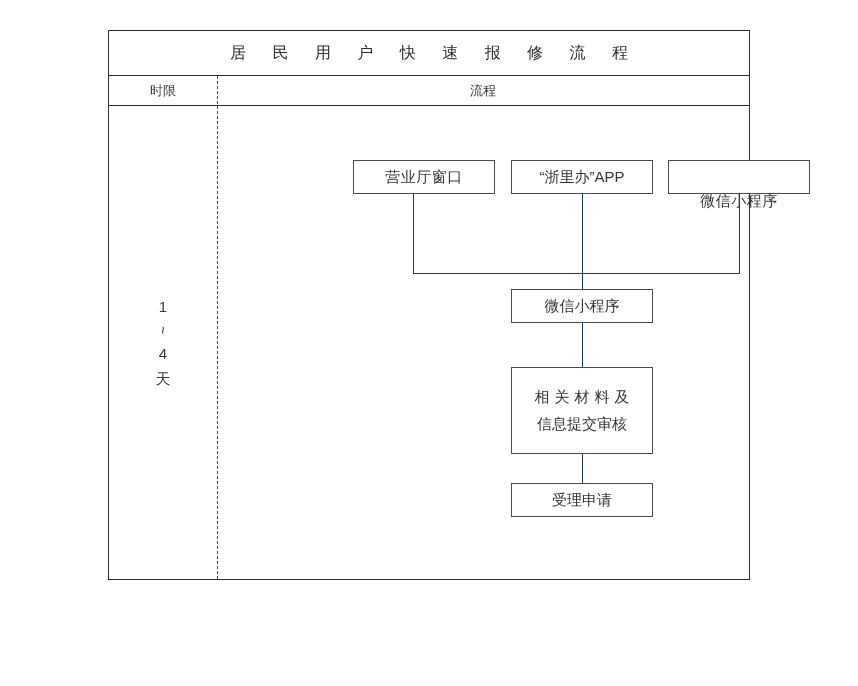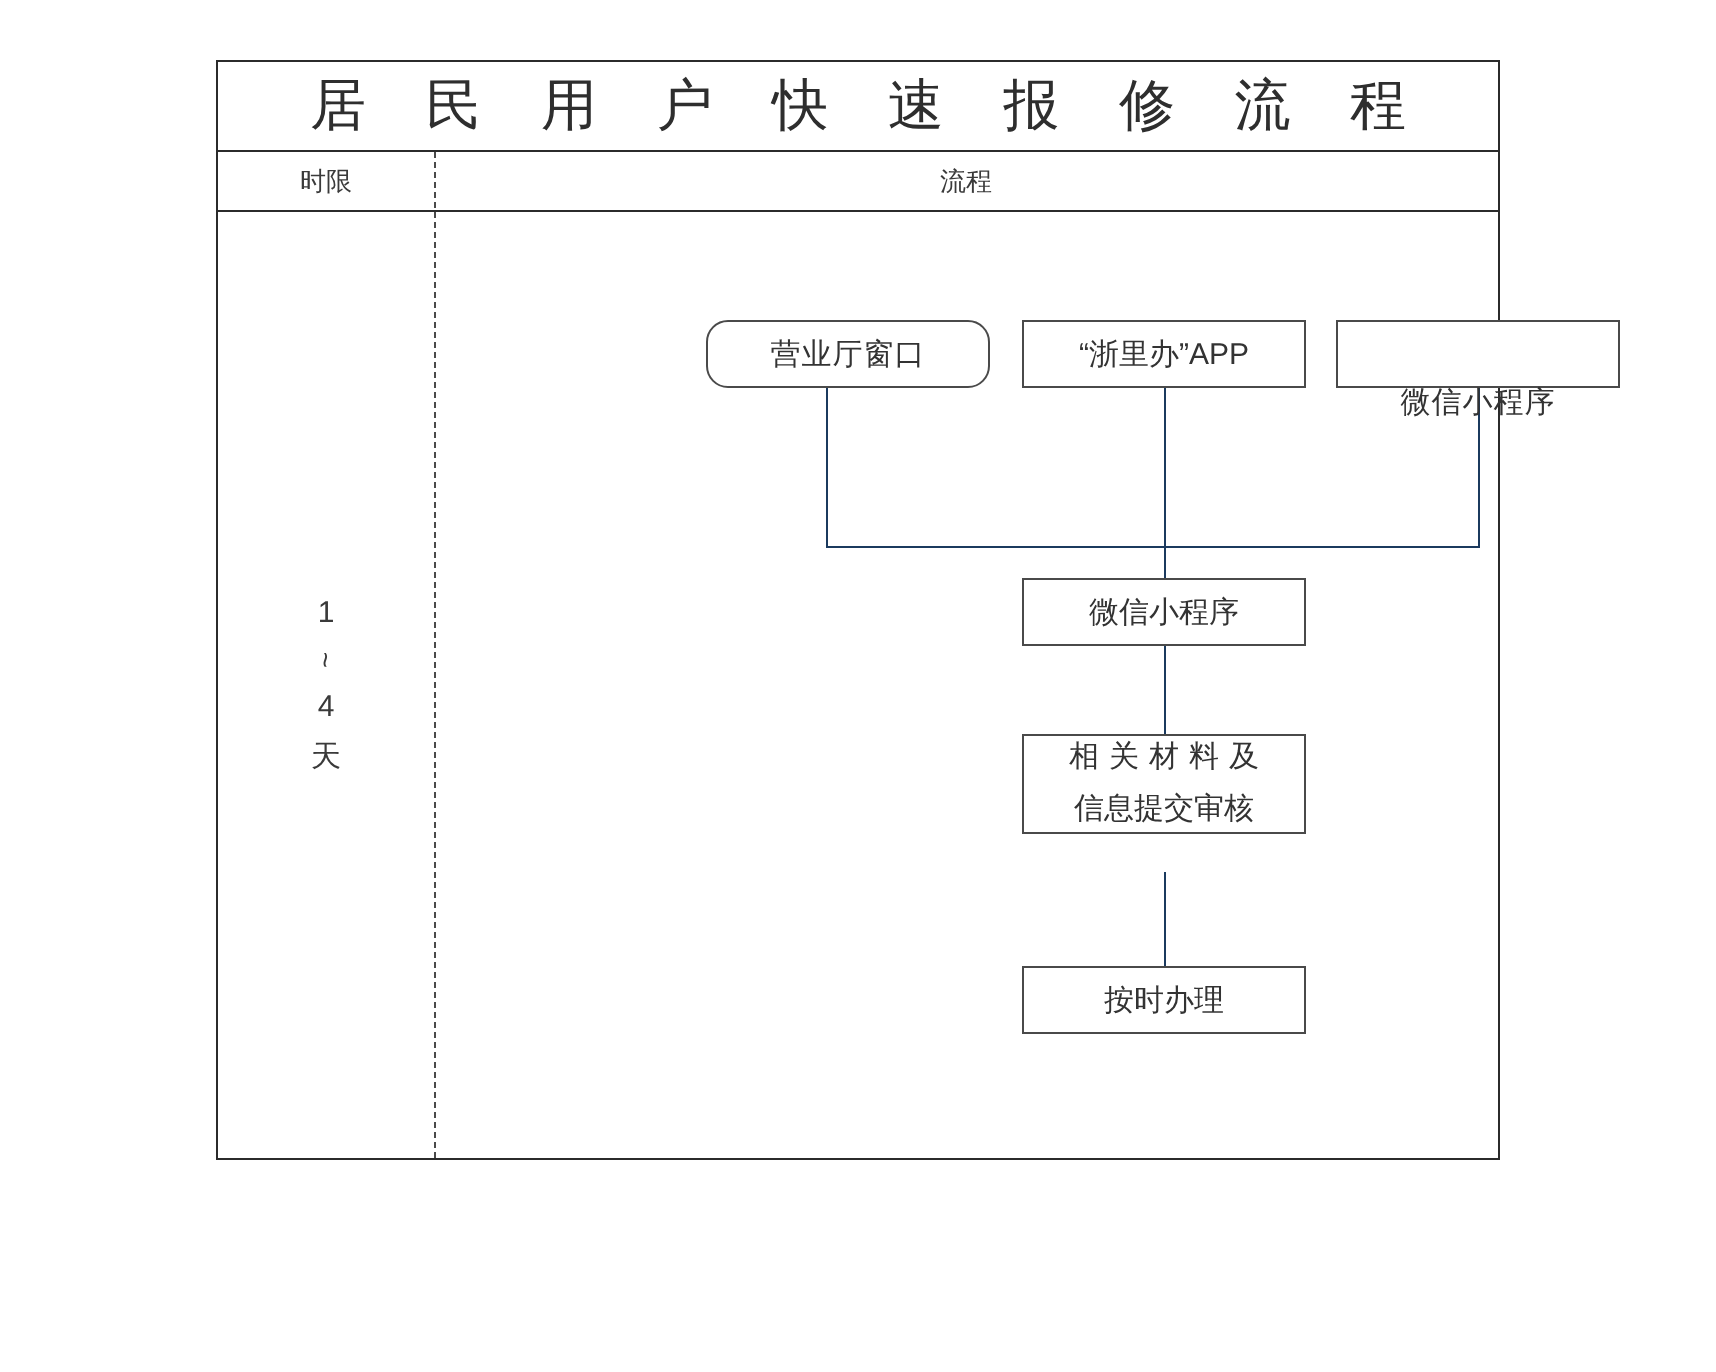--- a/index.html
+++ b/index.html
@@ -40,21 +40,21 @@
     top: 0;
     width: 100%;
     height: 45px;
     border-bottom: 1.4px solid #2b2b2b;
     box-sizing: border-box;
     display: flex;
     align-items: center;
     justify-content: center;
   }
   .chart-title {
-    font-size: 28px;
+    font-size: 16px;
     letter-spacing: 11px;
     text-indent: 11px;
     color: #2e2e2e;
     font-weight: 400;
     white-space: nowrap;
   }
 
   
   .header-row {
     position: absolute;
@@ -145,26 +145,26 @@
     align-items: center;
     justify-content: center;
     font-size: 15px;
     color: #333333;
     white-space: nowrap;
     z-index: 3;
   }
   .node .line2 { display: block; }
 
   
-  .node.src1 { left: 136px; top:  54px; width: 142px; height: 34px; border-radius: 11px; }
+  .node.src1 { left: 136px; top:  54px; width: 142px; height: 34px; }
   .node.src2 { left: 294px; top:  54px; width: 142px; height: 34px; }
   .node.src3 { left: 451px; top:  54px; width: 142px; height: 34px; }
 
   .node.step1 { left: 294px; top: 183px; width: 142px; height: 34px; }
-  .node.step2 { left: 294px; top: 261px; width: 142px; height: 50px;
+  .node.step2 { left: 294px; top: 261px; width: 142px; height: 87px;
                 line-height: 1.75; }
   .node.step3 { left: 294px; top: 377px; width: 142px; height: 34px; }
 
   .node.step2 .l1 { letter-spacing: 5px; text-indent: 5px; }
   .node.step2 .l2 { letter-spacing: 0px; }
 
   .node.src1 .txt { letter-spacing: 0.5px; }
   .node.src2 .txt { letter-spacing: 0px; }
   .node.src3 .txt { letter-spacing: 0.5px; margin-top: 48px; }
 
@@ -244,19 +244,19 @@
         <div class="node step1">
           <span class="txt">微信小程序</span>
         </div>
 
         <div class="node step2">
           <span class="line2 l1">相关材料及</span>
           <span class="line2 l2">信息提交审核</span>
         </div>
 
         <div class="node step3">
-          <span class="txt">按时办理</span>
+          <span class="txt">受理申请</span>
         </div>
 
       </div>
     </div>
   </div>
 </div>
 
 </body></html>

